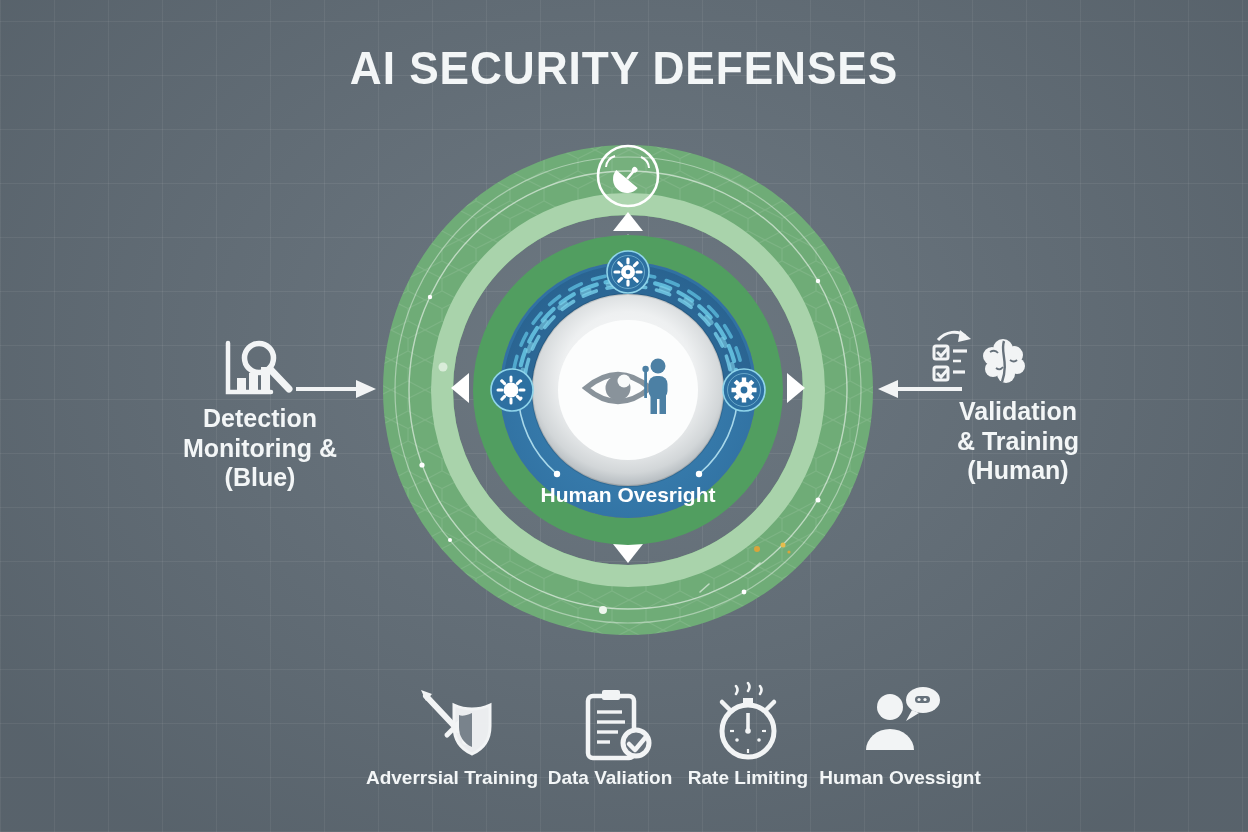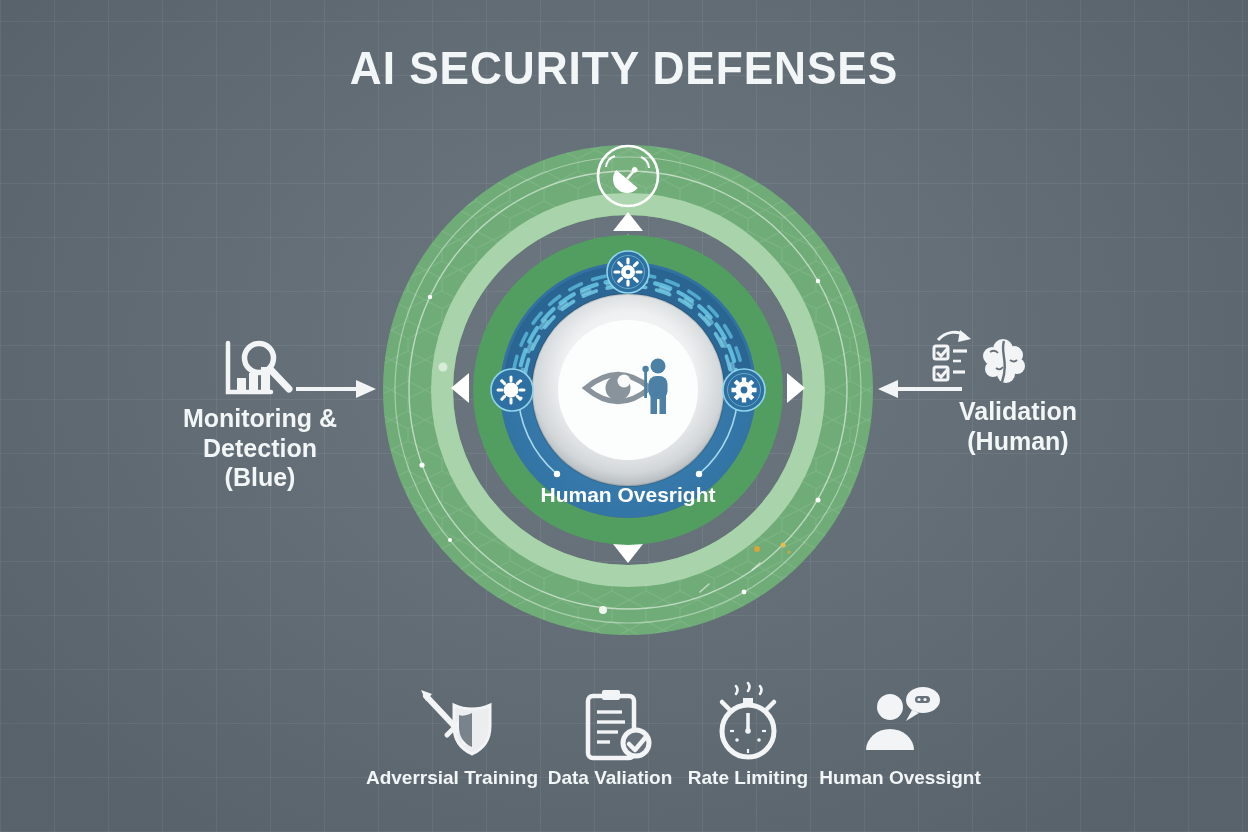--- a/index.html
+++ b/index.html
@@ -31,27 +31,28 @@
   .legend-label{font-size:19px;}
   .core-label{font-size:21px;fill:#ffffff;}
   #scene{position:absolute;left:0;top:0;}
 </style>
 </head>
 <body>
 
 <h1 class="title">AI SECURITY DEFENSES</h1>
 
 <div id="left-callout" class="callout">
+  <span class="line">Detection</span>
   <span class="line">Monitoring &amp;</span>
-  <span class="line">Detection</span>
   <span class="line">(Blue)</span>
 </div>
 
 <div id="right-callout" class="callout">
   <span class="line">Validation</span>
+  <span class="line">&amp; Training</span>
   <span class="line">(Human)</span>
 </div>
 
 <svg id="scene" width="1248" height="832" viewBox="0 0 1248 832">
   <defs>
     <pattern id="hexp" width="34" height="30" patternUnits="userSpaceOnUse">
       <path d="M17 0 L34 8.5 L34 21 L17 30 L0 21 L0 8.5 Z" fill="none" stroke="rgba(255,255,255,0.10)" stroke-width="1.1"></path>
     </pattern>
     <radialGradient id="silverg" cx="50%" cy="44%" r="60%">
       <stop offset="0%" stop-color="#ffffff"></stop>

